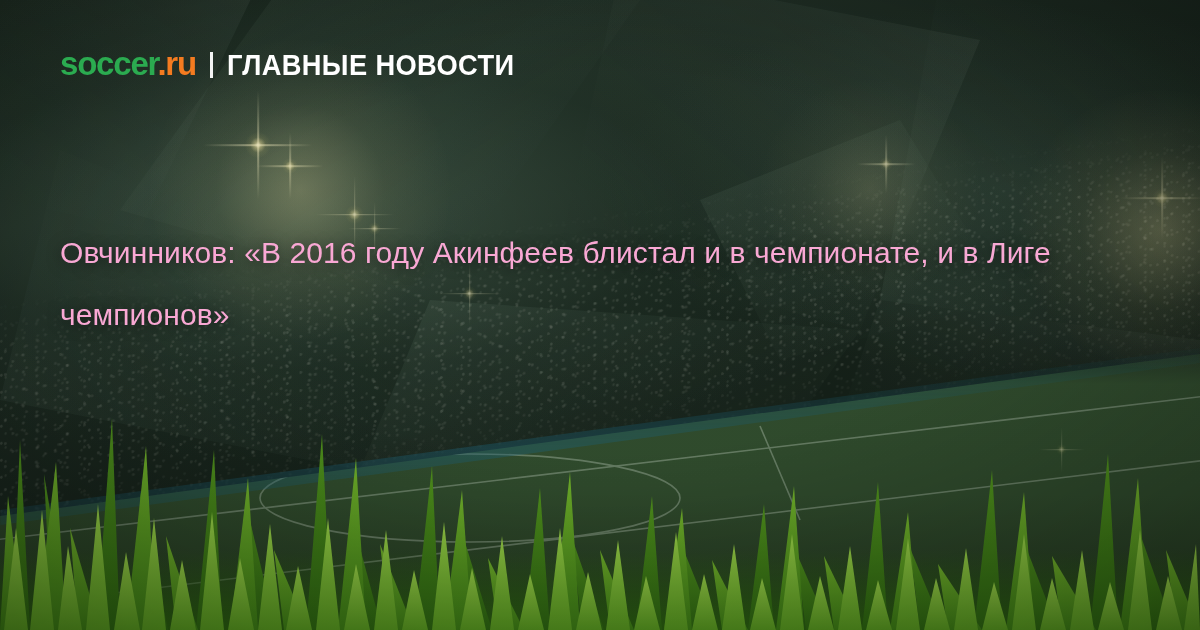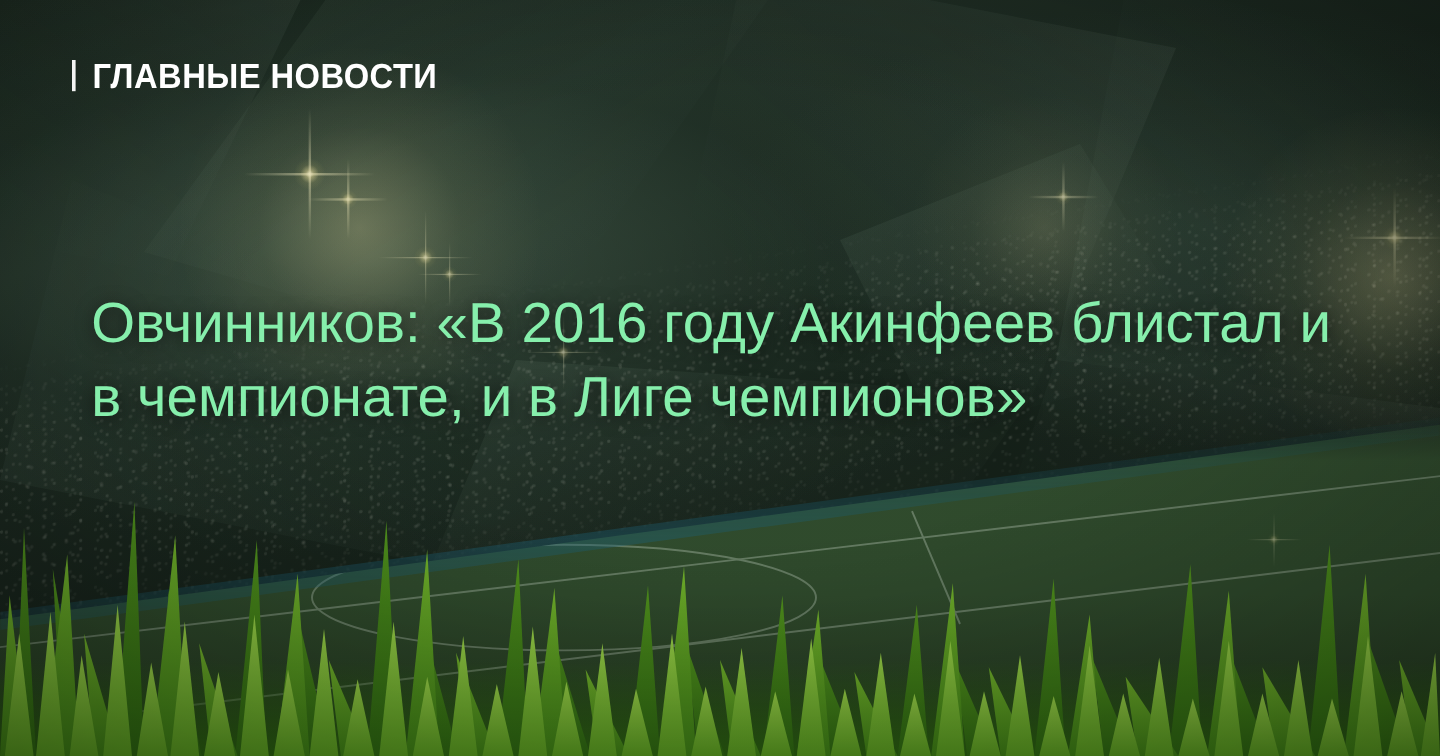--- a/index.html
+++ b/index.html
@@ -167,23 +167,23 @@
     line-height: 1;
     transform: scaleX(0.94);
     transform-origin: left center;
   }
 
   .headline {
     position: absolute;
     left: 60px;
     top: 222px;
     width: 1070px;
-    margin: 16px;
-    color: #86efac;
-    font-size: 47px;
+    margin: 0;
+    color: #f9a8d4;
+    font-size: 30px;
     font-weight: 400;
     line-height: 62px;
     letter-spacing: 0.1px;
     text-shadow: 0 2px 14px rgba(0,0,0,0.55);
   }
 </style>
 </head>
 <body>
 
 <div class="share-card">
@@ -365,20 +365,21 @@
           <path d="M1184 230 L1196 144 L1200 230 Z"></path>
       </g>
     </svg>
   </div>
 
   <div class="bg-layer bg-vignette"></div>
 
   <div class="content">
 
     <div class="masthead">
+      <span class="logo"><span class="logo-soccer">soccer</span><span class="logo-ru">.ru</span></span>
       <span class="masthead-sep"></span>
       <span class="section-label">ГЛАВНЫЕ НОВОСТИ</span>
     </div>
 
     <h1 class="headline">Овчинников: «В 2016 году Акинфеев блистал и в чемпионате, и в Лиге чемпионов»</h1>
 
   </div>
 </div>
 
 </body></html>

